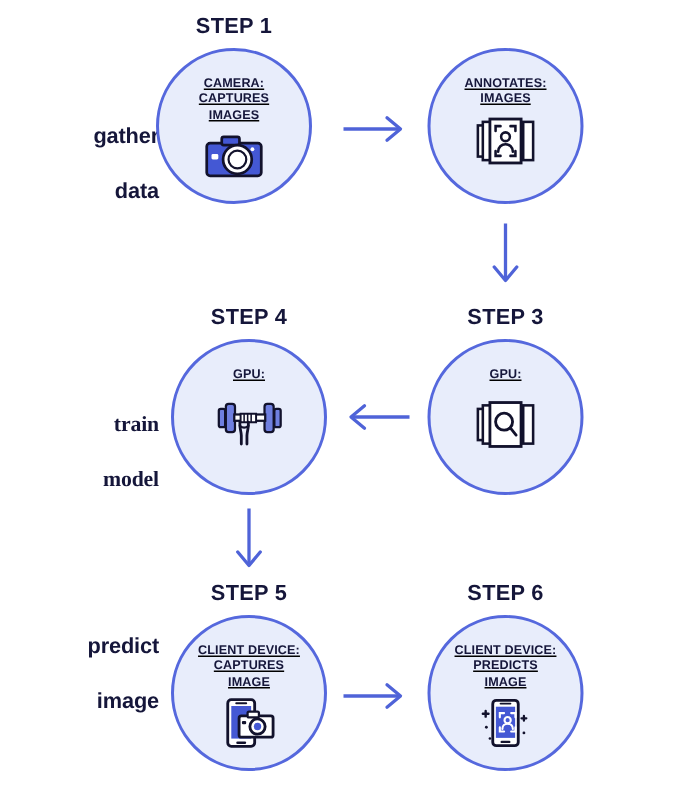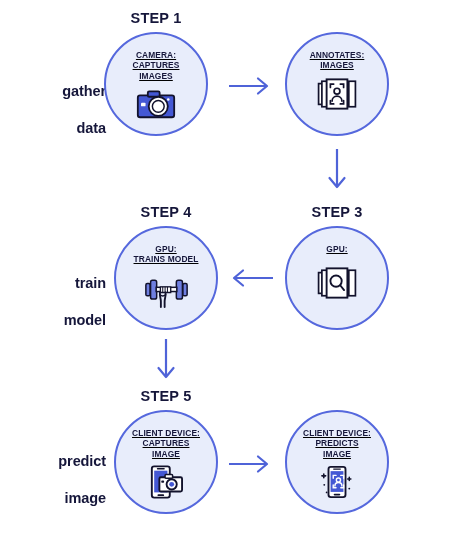--- a/index.html
+++ b/index.html
@@ -95,26 +95,26 @@
 </head>
 <body>
 
 <div id="diagram">
 
   <div class="phase-label" style="left:0px; top:63px;">
     <span class="pl-line">gather</span>
     <span class="pl-line">data</span>
   </div>
 
-  <div class="phase-label" style="left:0px; top:255px;">
+  <div class="phase-label" style="left:0px; top:255px;font-family:Liberation Serif, serif;">
     <span class="pl-line">train</span>
     <span class="pl-line">model</span>
   </div>
 
-  <div class="phase-label" style="left:0px; top:433px;">
+  <div class="phase-label" style="left:0px; top:403px;">
     <span class="pl-line">predict</span>
     <span class="pl-line">image</span>
   </div>
 
   <div class="step-node" style="left:104px; top:32px;">
     <div class="step-title">STEP 1</div>
     <div class="step-circle">
       <div class="step-caption">
         <span class="cap-line">CAMERA:</span>
         <span class="cap-line">CAPTURES</span>
@@ -196,21 +196,20 @@
       <line x1="7" y1="11" x2="45" y2="11" stroke="#4f63d8" stroke-width="2.2"></line>
       <polyline points="15,3.5 6,11 15,18.5" fill="none" stroke="#4f63d8" stroke-width="2.2" stroke-linecap="round" stroke-linejoin="round"></polyline>
     </svg>
   </div>
 
   <div class="step-node" style="left:114px; top:226px;">
     <div class="step-title">STEP 4</div>
     <div class="step-circle">
       <div class="step-caption">
         <span class="cap-line">GPU:</span>
-        <span class="cap-line">TRAINS MODEL</span>
       </div>
       <div class="step-icon" style="margin-top:9px; width:46px;">
         <svg viewBox="0 0 48 36" width="45" height="34">
           <rect x="2" y="9" width="4.5" height="13" rx="1.4" fill="#6f7fe0" stroke="#12122c" stroke-width="1.6"></rect>
           <rect x="7" y="5.5" width="6.5" height="20" rx="2" fill="#6f7fe0" stroke="#12122c" stroke-width="1.6"></rect>
           <rect x="34.5" y="5.5" width="6.5" height="20" rx="2" fill="#6f7fe0" stroke="#12122c" stroke-width="1.6"></rect>
           <rect x="41.5" y="9" width="4.5" height="13" rx="1.4" fill="#6f7fe0" stroke="#12122c" stroke-width="1.6"></rect>
           <rect x="13" y="13" width="22" height="4.5" fill="#ffffff" stroke="#12122c" stroke-width="1.6"></rect>
           <path d="M17.5 12.5h11v6h-11z" fill="#ffffff" stroke="#12122c" stroke-width="1.4"></path>
           <line x1="20" y1="12.5" x2="20" y2="18.5" stroke="#12122c" stroke-width="1.1"></line>
@@ -256,20 +255,21 @@
   </div>
 
   <div class="arrow" style="left:228px; top:453px;">
     <svg width="46" height="22" viewBox="0 0 46 22">
       <line x1="1" y1="11" x2="38" y2="11" stroke="#4f63d8" stroke-width="2.2"></line>
       <polyline points="30,3.5 39,11 30,18.5" fill="none" stroke="#4f63d8" stroke-width="2.2" stroke-linecap="round" stroke-linejoin="round"></polyline>
     </svg>
   </div>
 
   <div class="step-node" style="left:285px; top:410px;">
+    <div class="step-title">STEP 6</div>
     <div class="step-circle">
       <div class="step-caption">
         <span class="cap-line">CLIENT DEVICE:</span>
         <span class="cap-line">PREDICTS</span>
         <span class="cap-line">IMAGE</span>
       </div>
       <div class="step-icon">
         <svg viewBox="0 0 42 36" width="40" height="34">
           <rect x="12" y="2" width="18" height="32" rx="2.5" fill="#ffffff" stroke="#12122c" stroke-width="2"></rect>
           <rect x="14.2" y="6.5" width="13.6" height="22" fill="#4458d4"></rect>

